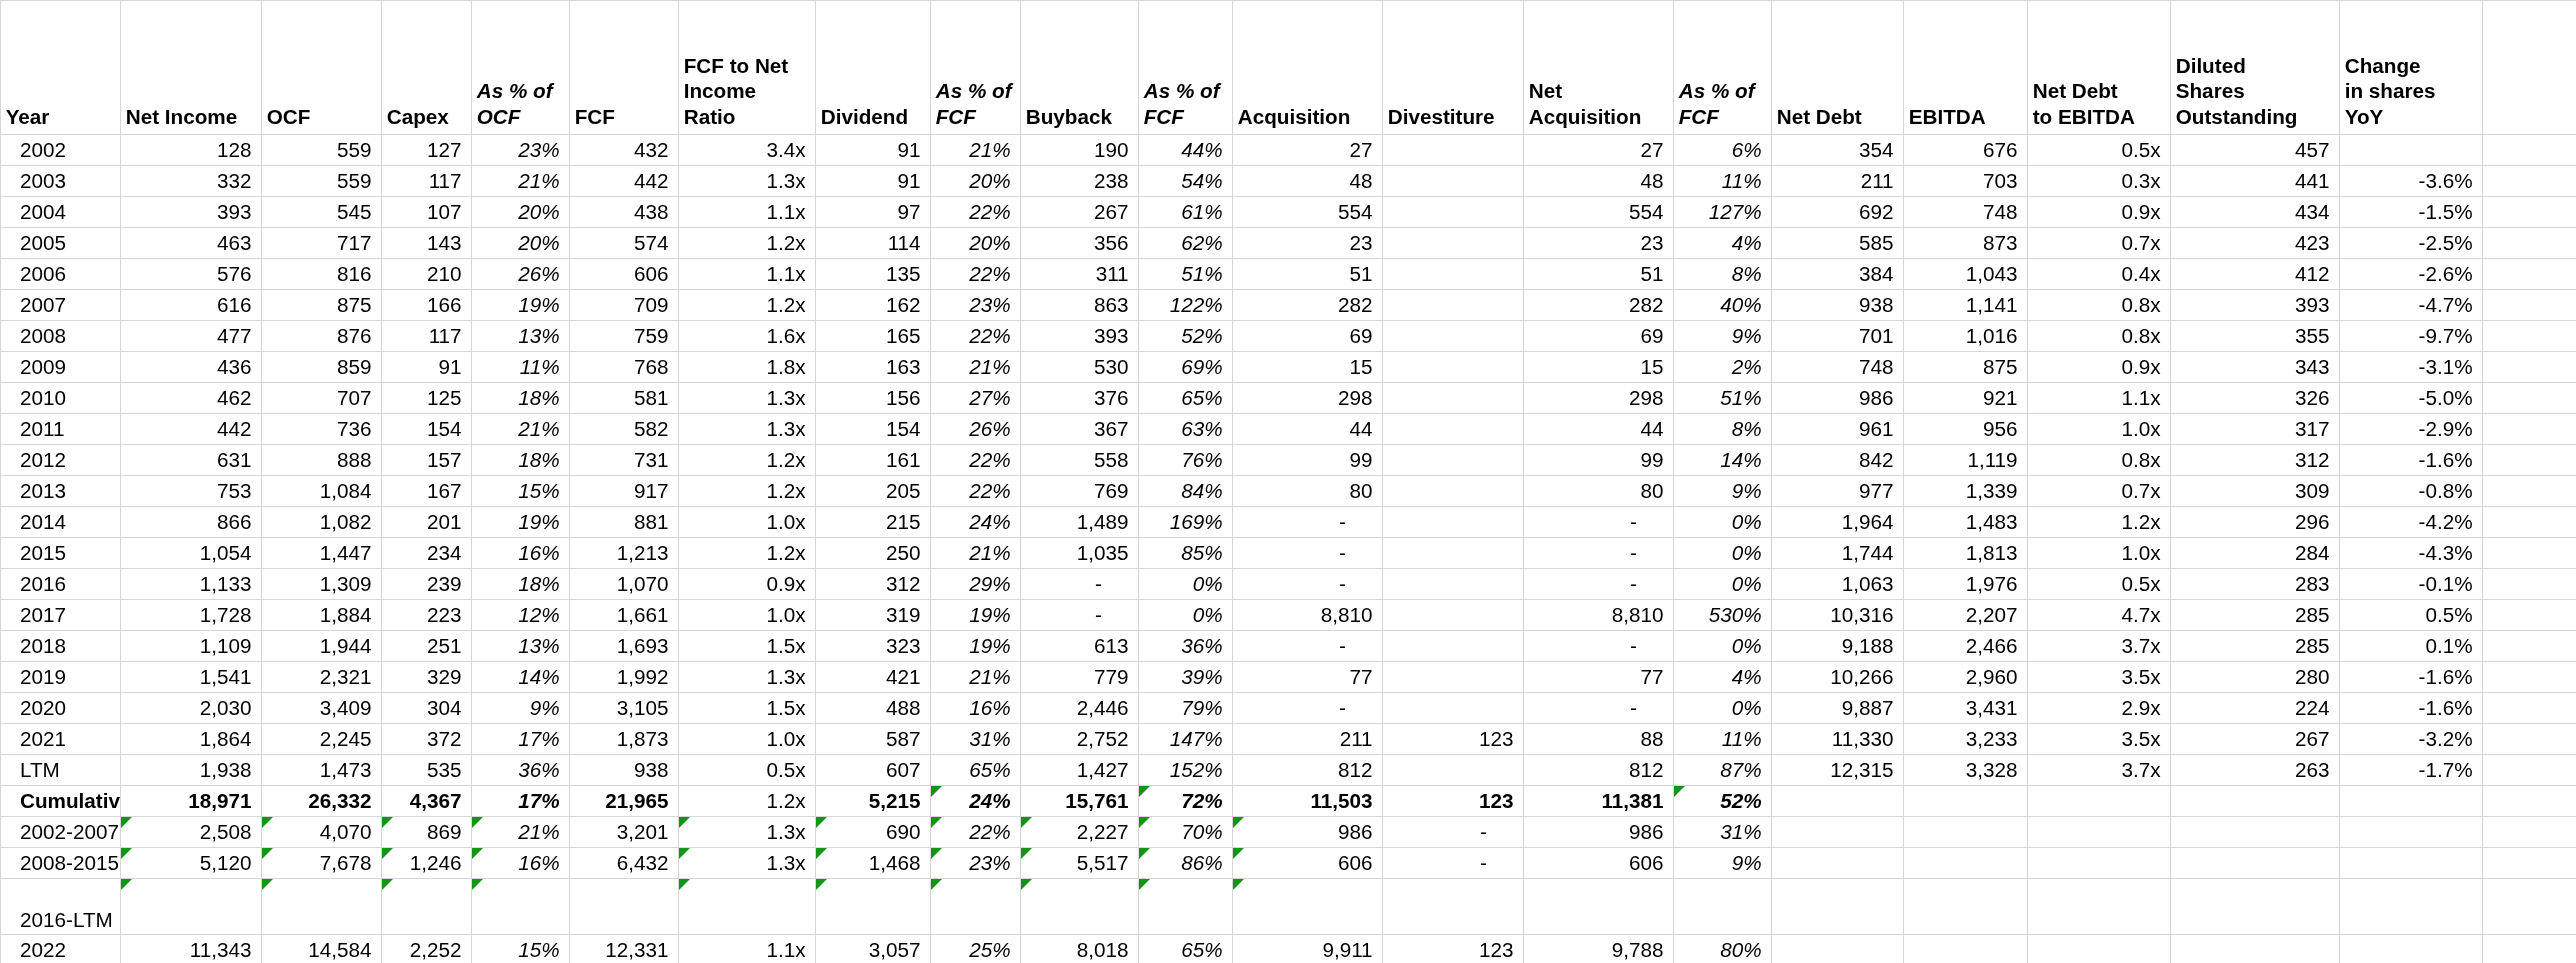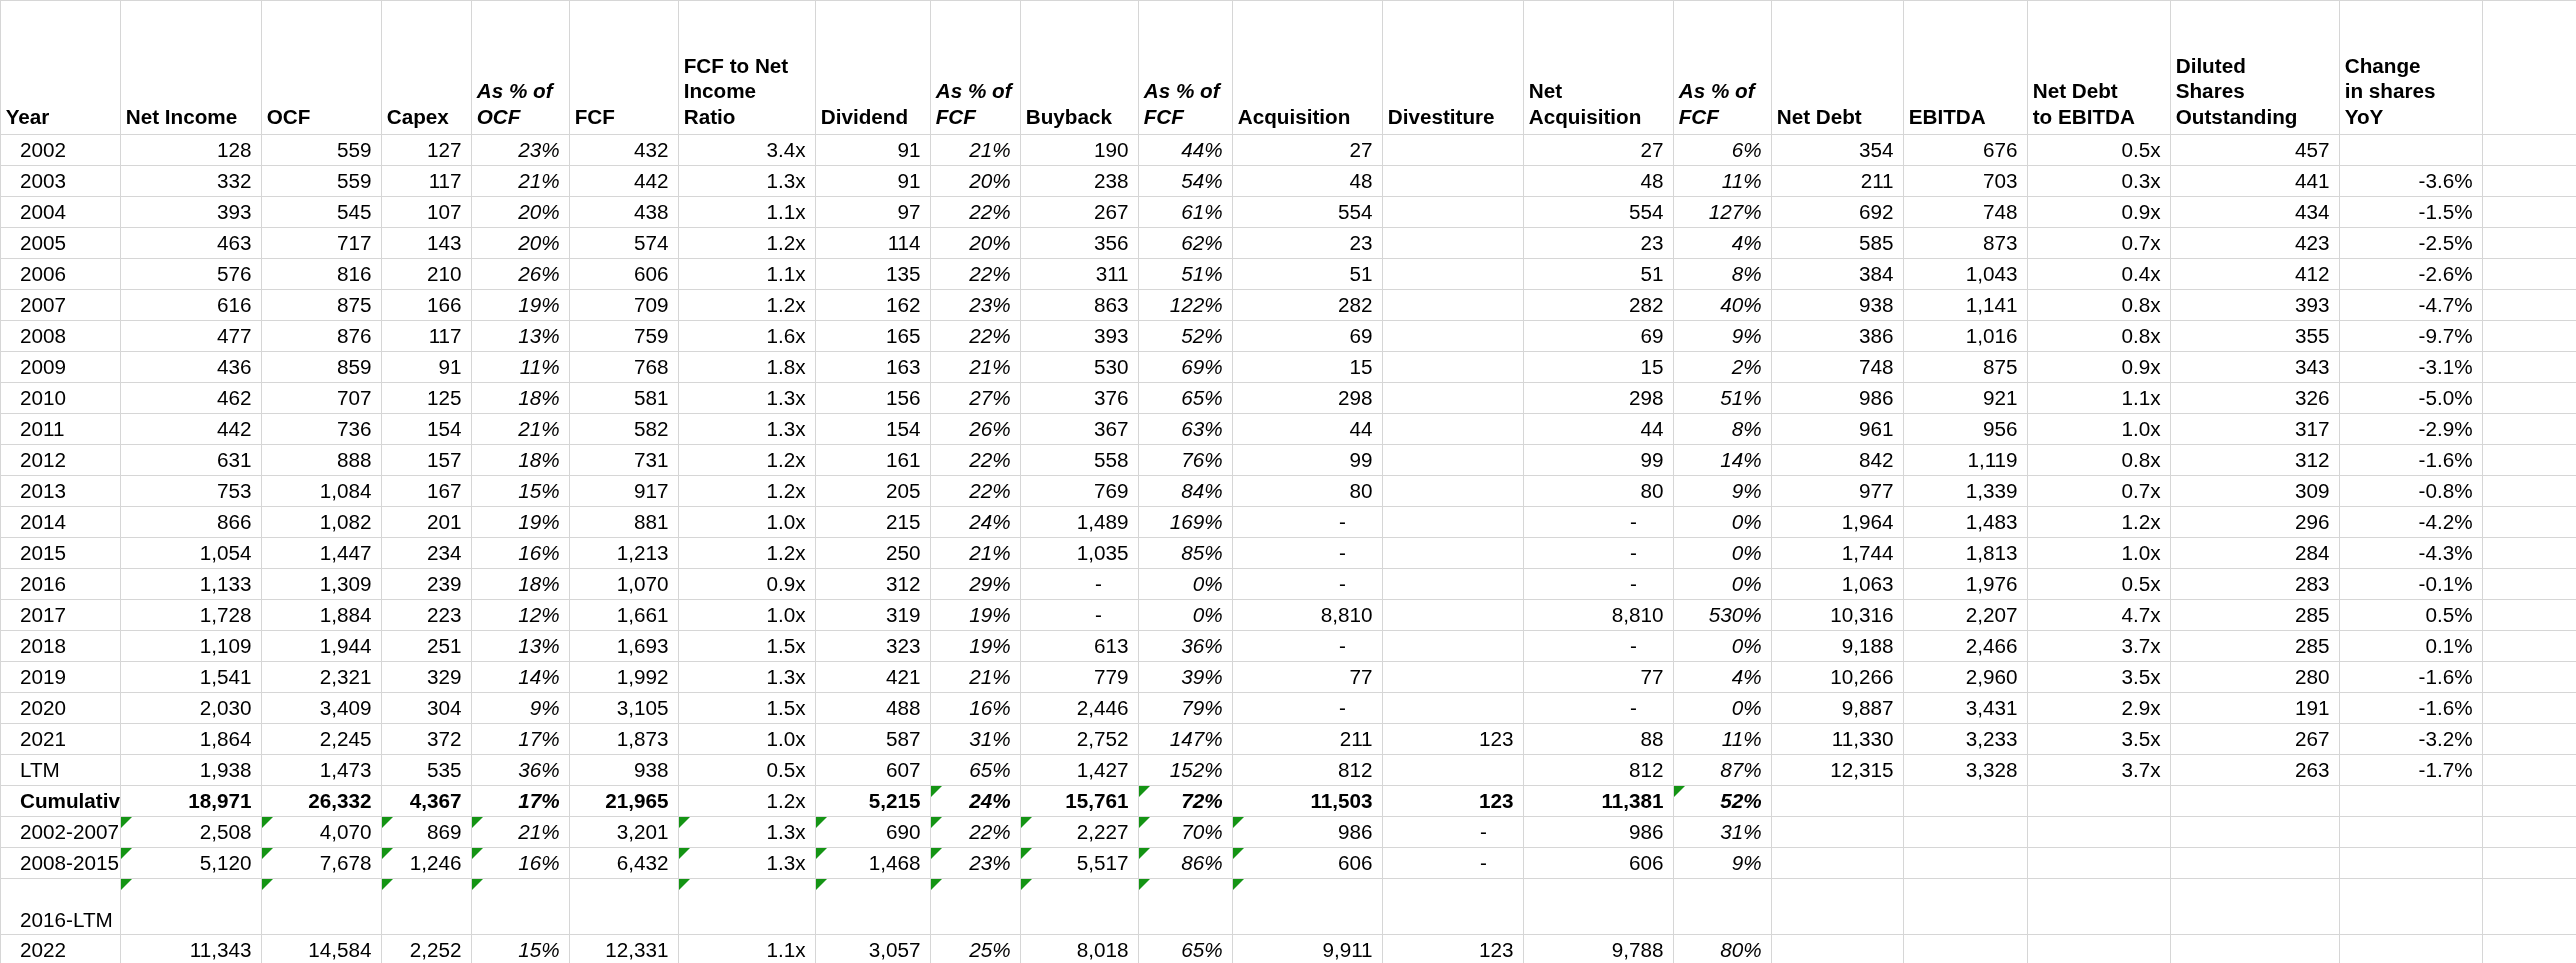--- a/index.html
+++ b/index.html
@@ -260,21 +260,21 @@
           <td class="num">759</td>
           <td class="num">1.6x</td>
           <td class="num">165</td>
           <td class="num pct">22%</td>
           <td class="num">393</td>
           <td class="num pct">52%</td>
           <td class="num">69</td>
           <td class="num"></td>
           <td class="num">69</td>
           <td class="num pct">9%</td>
-          <td class="num">386</td>
+          <td class="num">701</td>
           <td class="num">1,016</td>
           <td class="num">0.8x</td>
           <td class="num">355</td>
           <td class="num">-9.7%</td>
           <td class="num"></td>
         </tr>
         <tr>
           <td class="label">2009</td>
           <td class="num">436</td>
           <td class="num">859</td>
@@ -539,21 +539,21 @@
           <td class="num pct">16%</td>
           <td class="num">2,446</td>
           <td class="num pct">79%</td>
           <td class="num dash">-</td>
           <td class="num"></td>
           <td class="num dash">-</td>
           <td class="num pct">0%</td>
           <td class="num">9,887</td>
           <td class="num">3,431</td>
           <td class="num">2.9x</td>
-          <td class="num">191</td>
+          <td class="num">224</td>
           <td class="num">-1.6%</td>
           <td class="num"></td>
         </tr>
         <tr>
           <td class="label">2021</td>
           <td class="num">1,864</td>
           <td class="num">2,245</td>
           <td class="num">372</td>
           <td class="num pct">17%</td>
           <td class="num">1,873</td>

